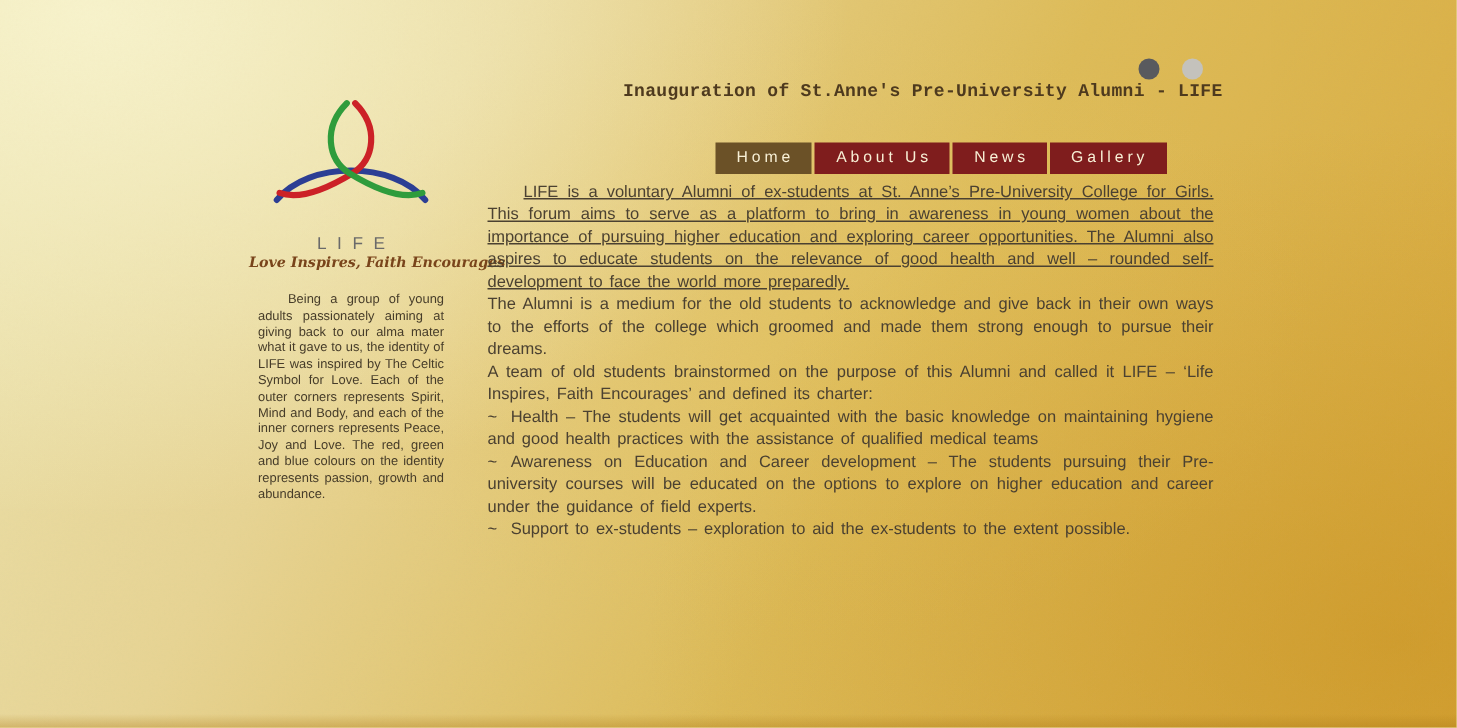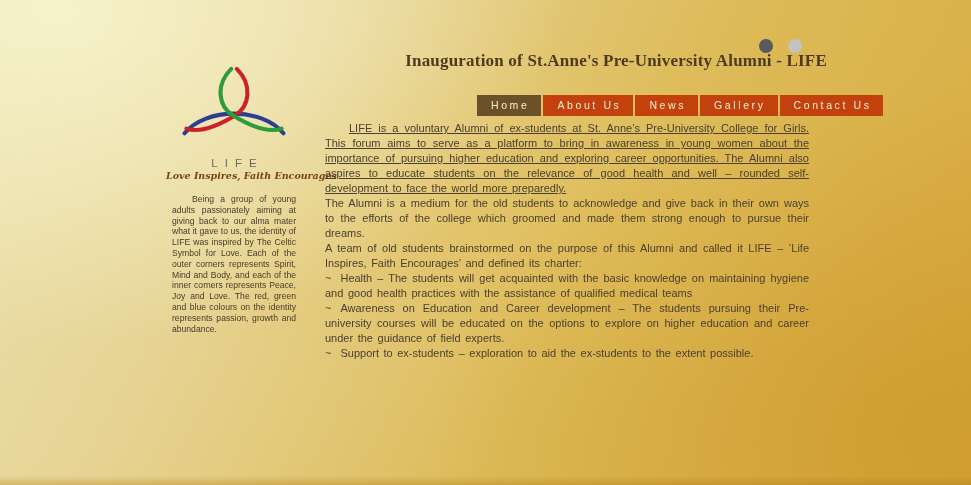--- a/index.html
+++ b/index.html
@@ -22,29 +22,29 @@
     background:linear-gradient(to top, rgba(168,118,18,0.35), rgba(168,118,18,0));
   }
 
   
   .dot { position:absolute; top:39px; width:14px; height:14px; border-radius:50%; cursor:pointer; }
   .dot.active { left:759px; background:#595a5e; }
   .dot.inactive { left:788px; background:#c4c2bc; }
 
   
   .header-text {
-    position:absolute; top:53px; right:144px; text-align:right;
-    font-family:Liberation Serif, serif; font-weight:bold;
-    font-size:17px; line-height:16px; color:#4e3a1e; letter-spacing:.2px;
+    position:absolute; top:53px; right:156px; text-align:right;
+    font-family:Liberation Mono, monospace; font-weight:bold;
+    font-size:12px; line-height:16px; color:#4e3a1e; letter-spacing:.2px;
   }
 
   
   .nav { position:absolute; left:477px; top:95px; display:flex; gap:2px; }
   .nav-item {
-    background:#c2410c; color:#f8f0d6; font-size:10.5px; letter-spacing:2.6px;
+    background:#7f1d1d; color:#f8f0d6; font-size:10.5px; letter-spacing:2.6px;
     padding:4px 12px 5px 14px; cursor:pointer; white-space:nowrap;
   }
   .nav-item.active { background:#6b5127; }
 
   
   .sidebar { position:absolute; left:172px; top:62px; width:124px; text-align:center; }
   .logo-svg { display:block; margin:0 auto; }
   .wordmark {
     font-size:11.5px; letter-spacing:7px; color:#6a6a6a;
     margin:1px 0 1px; padding-left:7px;
@@ -91,21 +91,20 @@
 
 <div class="header-text">
   <div>Inauguration of St.Anne's Pre-University Alumni  - LIFE</div>
 </div>
 
 <div class="nav">
   <div class="nav-item active">Home</div>
   <div class="nav-item">About Us</div>
   <div class="nav-item">News</div>
   <div class="nav-item">Gallery</div>
-  <div class="nav-item">Contact Us</div>
 </div>
 
 <div class="sidebar">
   <svg class="logo-svg" width="112" height="94" viewBox="0 0 120 100">
     <path d="M 7,76 C 30,48 90,48 113,76" fill="none" stroke="#2c3e94" stroke-width="4.4" stroke-linecap="round"></path>
     <path d="M 63,7 C 80,24 77,47 61,57 C 43,68 23,76 9,71" fill="none" stroke="#cc2127" stroke-width="4.4" stroke-linecap="round"></path>
     <path d="M 57,7 C 40,24 43,47 59,57 C 77,68 97,76 111,71" fill="none" stroke="#2f9c3c" stroke-width="4.4" stroke-linecap="round"></path>
   </svg>
   <div class="wordmark">LIFE</div>
   <div class="tagline">Love Inspires, Faith Encourages</div>

